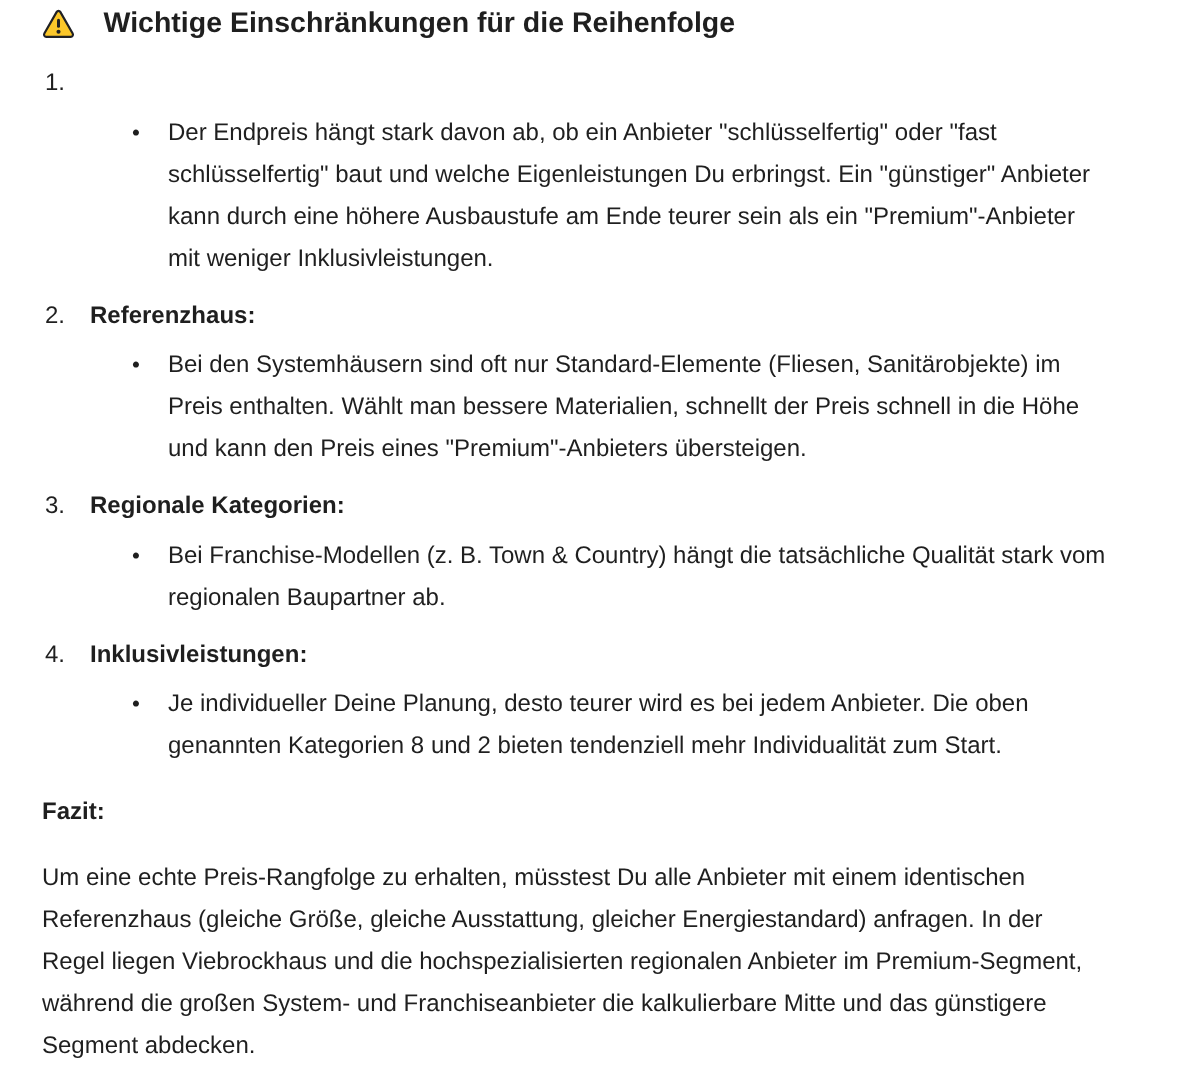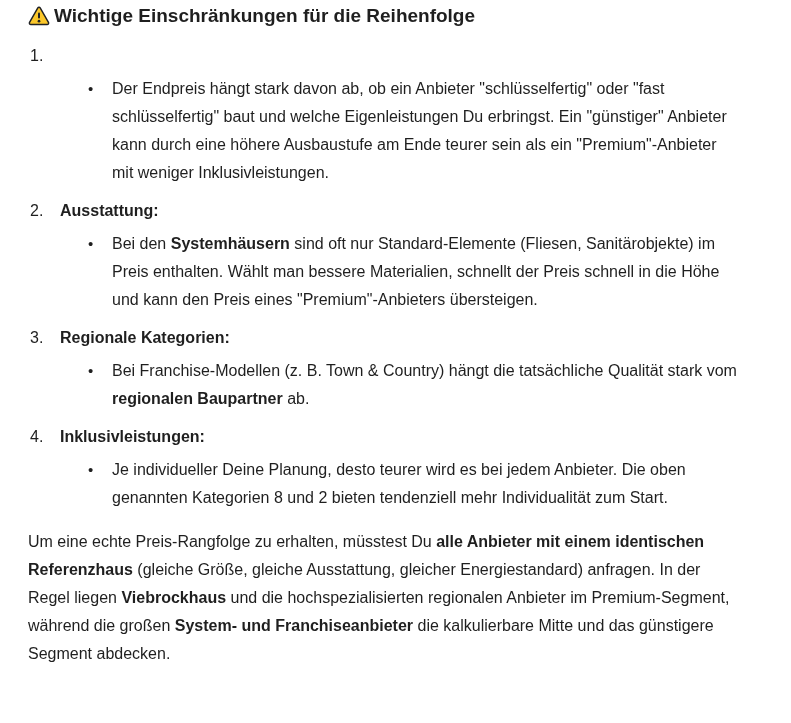--- a/index.html
+++ b/index.html
@@ -12,21 +12,21 @@
   .page {
     width: 791px;
     height: 723px;
     padding: 2px 50px 0 28px;
     overflow: hidden;
     background: #ffffff;
   }
   .heading {
     display: flex;
     align-items: center;
-    gap: 4px;
+    gap: 19px;
     font-size: 19px;
     font-weight: bold;
     line-height: 28px;
     margin: 0;
   }
   .heading .icon { flex: none; display: inline-flex; }
   ol.constraints {
     list-style: none;
     margin: 12px 0 0 0;
     padding: 0;
@@ -60,21 +60,21 @@
     font-weight: bold;
     font-size: 16px;
     line-height: 28px;
     margin: 16px 0;
   }
   p.conclusion {
     font-size: 16px;
     line-height: 28px;
     margin: 16px 0 0 0;
   }
-  b { font-weight: bold; }
+  b { font-weight: normal; }
 </style>
 </head>
 <body>
 
 <div class="page">
 
   <h3 class="heading">
     <span class="icon">
       <svg width="22" height="20" viewBox="0 0 24 22" aria-hidden="true">
         <path d="M10.7 2.1 L1.6 18.0 C1.0 19.1 1.8 20.4 3.0 20.4 L21.0 20.4 C22.2 20.4 23.0 19.1 22.4 18.0 L13.3 2.1 C12.7 1.1 11.3 1.1 10.7 2.1 Z" fill="#fbc72a" stroke="#202124" stroke-width="1.6" stroke-linejoin="round"></path>
@@ -93,21 +93,21 @@
       </div>
       <div class="bullet-row">
         <span class="bullet-marker">•</span>
         <p class="bullet-text"><span>Der Endpreis hängt stark davon ab, ob ein Anbieter "schlüsselfertig" oder "fast schlüsselfertig" baut und welche Eigenleistungen Du erbringst. Ein "günstiger" Anbieter kann durch eine höhere Ausbaustufe am Ende teurer sein als ein "Premium"-Anbieter mit weniger Inklusivleistungen.</span></p>
       </div>
     </li>
 
     <li class="item">
       <div class="item-head">
         <span class="num">2.</span>
-        <span class="item-title">Ausstattung:</span>
+        <span class="item-title">Referenzhaus:</span>
       </div>
       <div class="bullet-row">
         <span class="bullet-marker">•</span>
         <p class="bullet-text"><span>Bei den </span><b>Systemhäusern</b><span> sind oft nur Standard-Elemente (Fliesen, Sanitärobjekte) im Preis enthalten. Wählt man bessere Materialien, schnellt der Preis schnell in die Höhe und kann den Preis eines "Premium"-Anbieters übersteigen.</span></p>
       </div>
     </li>
 
     <li class="item">
       <div class="item-head">
         <span class="num">3.</span>
@@ -125,16 +125,17 @@
         <span class="item-title">Inklusivleistungen:</span>
       </div>
       <div class="bullet-row">
         <span class="bullet-marker">•</span>
         <p class="bullet-text"><span>Je individueller Deine Planung, desto teurer wird es bei jedem Anbieter. Die oben genannten Kategorien 8 und 2 bieten tendenziell mehr Individualität zum Start.</span></p>
       </div>
     </li>
 
   </ol>
 
+  <p class="fazit">Fazit:</p>
 
   <p class="conclusion"><span>Um eine echte Preis-Rangfolge zu erhalten, müsstest Du </span><b>alle Anbieter mit einem identischen Referenzhaus</b><span> (gleiche Größe, gleiche Ausstattung, gleicher Energiestandard) anfragen. In der Regel liegen </span><b>Viebrockhaus</b><span> und die hochspezialisierten regionalen Anbieter im Premium-Segment, während die großen </span><b>System- und Franchiseanbieter</b><span> die kalkulierbare Mitte und das günstigere Segment abdecken.</span></p>
 
 </div>
 
 </body></html>

